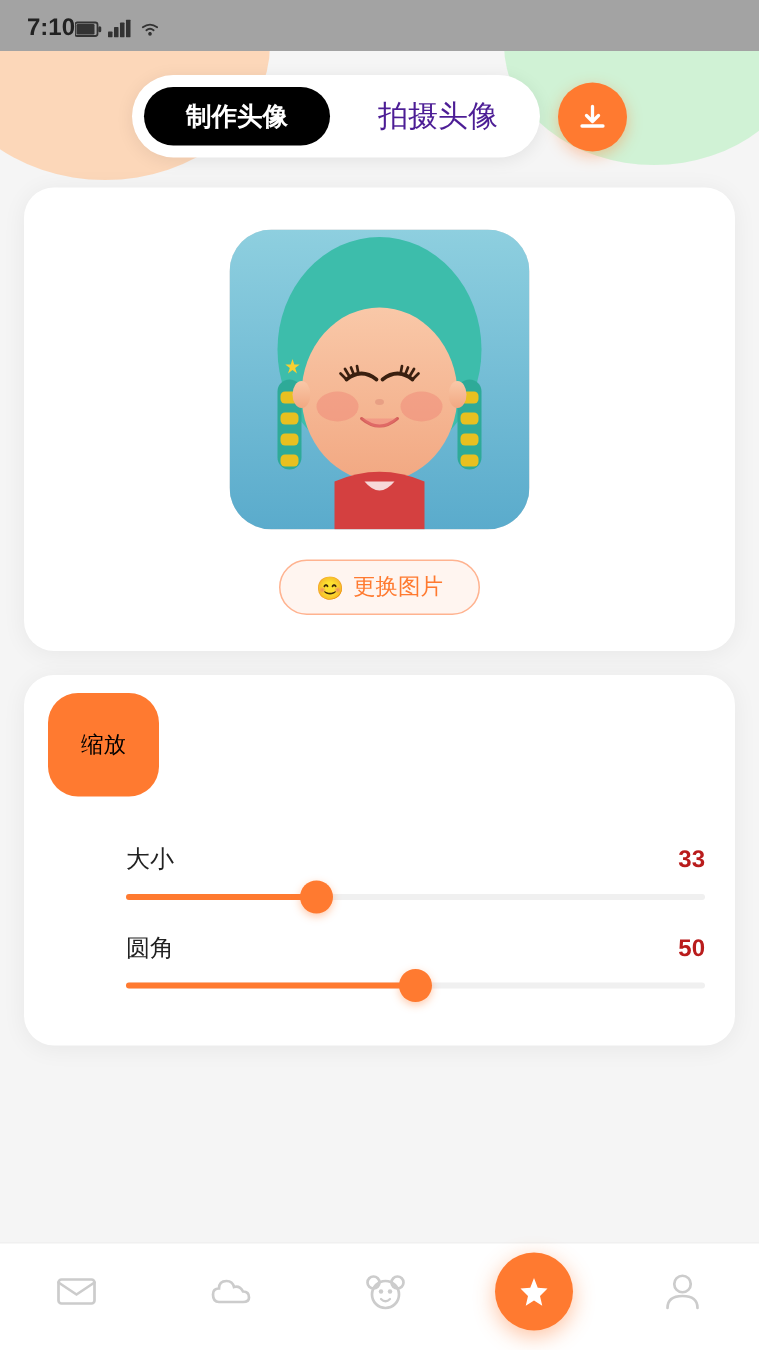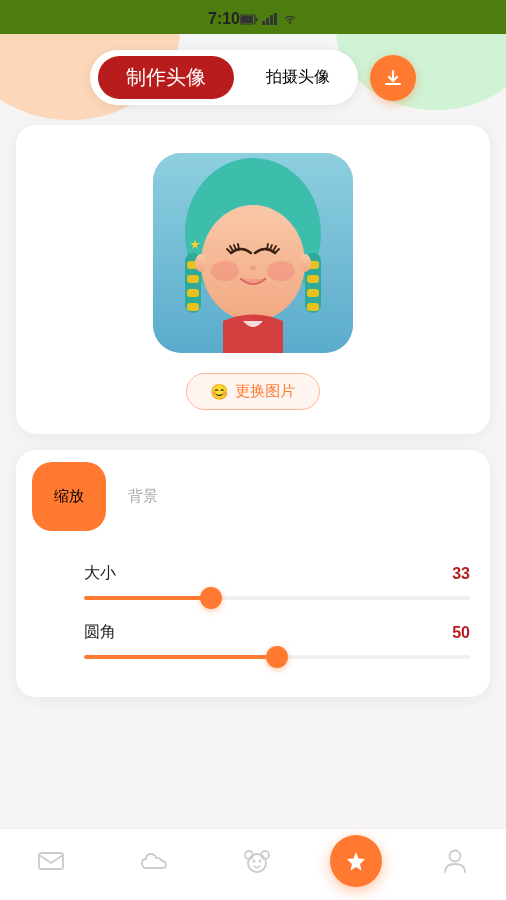--- a/index.html
+++ b/index.html
@@ -9,24 +9,24 @@
       height: 900px;
       background: #f5f5f5;
       font-family: -apple-system, "PingFang SC", "Helvetica Neue", Arial, sans-serif;
       overflow: hidden;
       position: relative;
     }
 
     
     .status-bar {
       display: flex;
-      justify-content: center;
+      justify-content: flex-start;
       align-items: center;
       padding: 10px 18px 6px;
-      background: #4d7c0f;
+      background: #a3a3a3;
       position: relative;
       z-index: 10;
     }
     .status-time {
       font-size: 16px;
       font-weight: 600;
       color: #222;
     }
     .status-icons {
       display: flex;
@@ -80,32 +80,32 @@
     .header-tabs {
       display: flex;
       align-items: center;
       gap: 12px;
       background: #fff;
       border-radius: 30px;
       padding: 6px 8px;
       box-shadow: 0 2px 12px rgba(0,0,0,0.08);
     }
     .tab-active {
-      background: #b91c1c;
+      background: #000000;
       color: #fff;
       border-radius: 24px;
       padding: 8px 28px;
+      font-size: 17px;
+      font-weight: 700;
+      cursor: pointer;
+    }
+    .tab-inactive {
+      color: #4c1d95;
+      padding: 8px 20px;
       font-size: 20px;
-      font-weight: 400;
-      cursor: pointer;
-    }
-    .tab-inactive {
-      color: #000000;
-      padding: 8px 20px;
-      font-size: 16px;
       cursor: pointer;
     }
     .download-btn {
       width: 46px;
       height: 46px;
       background: #ff7a30;
       border-radius: 50%;
       display: flex;
       align-items: center;
       justify-content: center;
@@ -384,21 +384,20 @@
 
   <button class="change-img-btn">
     <span>😊</span>
     <span>更换图片</span>
   </button>
 </div>
 
 <div class="tools-section">
   <div class="tool-tabs">
     <div class="tool-tab-active">缩放</div>
-    <div class="tool-tab-inactive">背景</div>
   </div>
 
   <div class="slider-section">
 
     <div class="slider-row">
       <span class="slider-label">大小</span>
       <span class="slider-value">33</span>
     </div>
     <div class="slider-track-wrap">
       <div class="slider-track">

